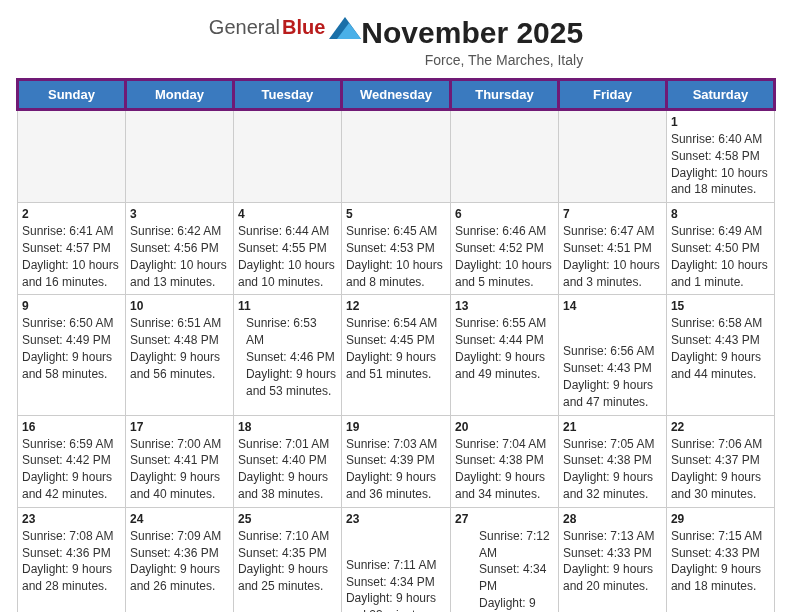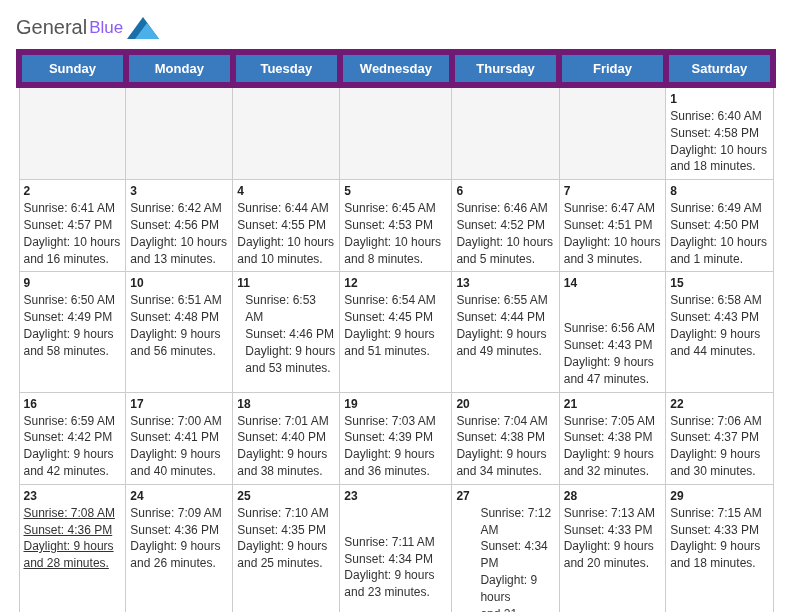--- a/index.html
+++ b/index.html
@@ -5,21 +5,21 @@
     * { box-sizing: border-box; margin: 0; padding: 0; }
     body {
       font-family: Arial, sans-serif;
       background: #fff;
       width: 792px;
       min-height: 612px;
       padding: 16px;
     }
     .header {
       display: flex;
-      justify-content: flex-start;
+      justify-content: center;
       align-items: flex-start;
       margin-bottom: 10px;
     }
     .logo {
       display: flex;
       flex-direction: column;
       align-items: flex-start;
     }
     .title-block {
       text-align: right;
@@ -40,21 +40,21 @@
       border-collapse: collapse;
       border: 1px solid #ccc;
     }
     .calendar thead tr th {
       background: #3a7abf;
       color: #fff;
       font-size: 13px;
       font-weight: bold;
       padding: 6px 17px;
       text-align: center;
-      border: 6px solid #701a75;
+      border: 3px solid #701a75;
     }
     .calendar tbody tr td {
       vertical-align: top;
       border: 1px solid #ccc;
       padding: 4px;
       width: calc(100%/7);
       min-height: 80px;
       background: #fff;
       font-size: 10.5px;
       color: #333;
@@ -75,28 +75,30 @@
       line-height: 1.4;
     }
   </style>
 </head>
 <body>
 
 <div class="header">
   <div class="logo">
     <div style="display:flex;align-items:center;gap:2px;">
       <span style="font-size:20px;color:#555;font-weight:normal;">General</span>
-      <span style="font-size:17px;color:#8b5cf6;font-weight:normal;">Blue</span>
+      <span style="font-size:20px;color:#b91c1c;font-weight:bold;">Blue</span>
       <svg width="32" height="22" viewBox="0 0 32 22" style="margin-left:2px;">
         <polygon points="0,22 16,0 32,22" fill="#1a6fa8"></polygon>
         <polygon points="8,22 20,6 32,22" fill="#4ab0e8"></polygon>
       </svg>
     </div>
   </div>
   <div class="title-block">
+    <h1>November 2025</h1>
+    <h2>Force, The Marches, Italy</h2>
   </div>
 </div>
 
 <table class="calendar">
   <thead>
     <tr>
     <th>Sunday</th>
         <th>Monday</th>
         <th>Tuesday</th>
         <th>Wednesday</th>
@@ -270,21 +272,21 @@
           <span class="day-number">22</span>
           <div class="day-info" style="white-space: pre-line;">Sunrise: 7:06 AM
 Sunset: 4:37 PM
 Daylight: 9 hours
 and 30 minutes.</div>
         </td>
       </tr>
       <tr>
         <td>
           <span class="day-number">23</span>
-          <div class="day-info" style="white-space: pre-line; text-decoration: underline;">Sunrise: 7:08 AM
+          <div class="day-info" style="white-space: pre-line;">Sunrise: 7:08 AM
 Sunset: 4:36 PM
 Daylight: 9 hours
 and 28 minutes.</div>
         </td>
         <td>
           <span class="day-number">24</span>
           <div class="day-info" style="white-space: pre-line;">Sunrise: 7:09 AM
 Sunset: 4:36 PM
 Daylight: 9 hours
 and 26 minutes.</div>

